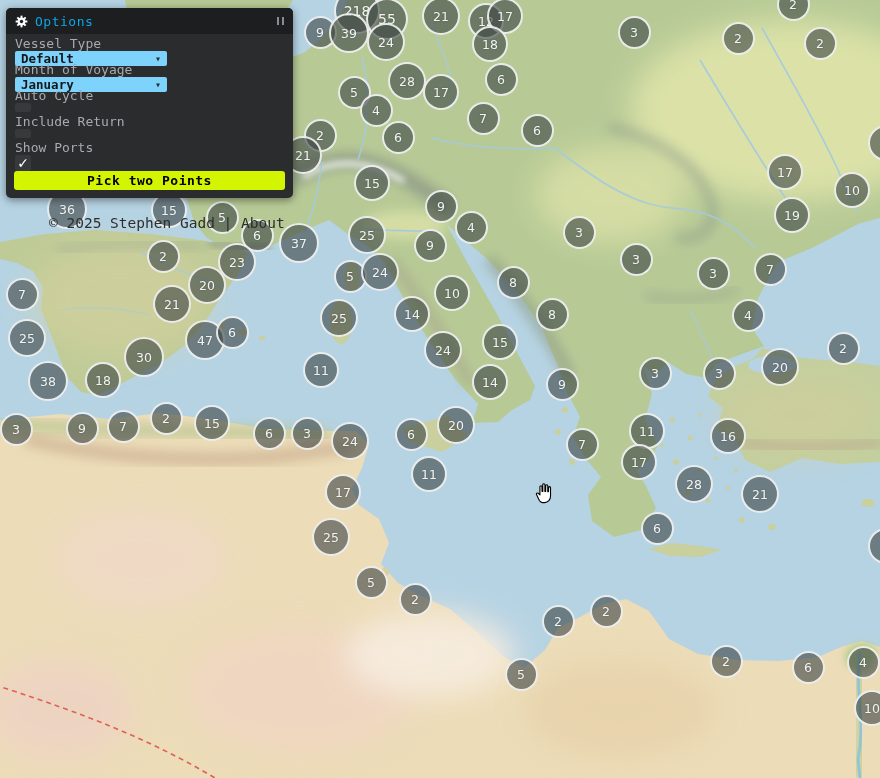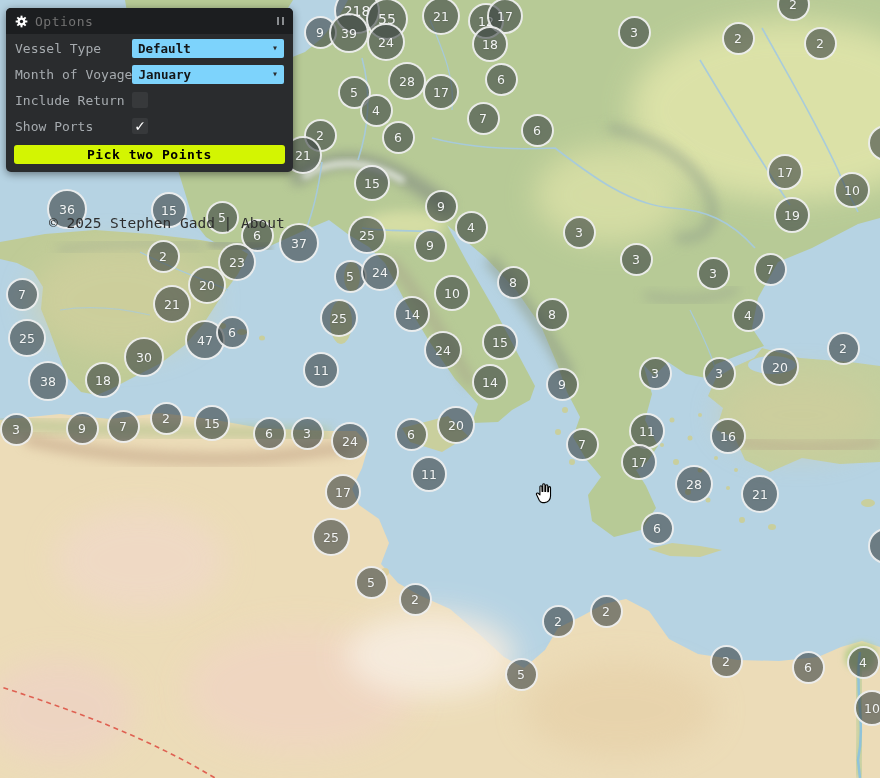--- a/index.html
+++ b/index.html
@@ -30,24 +30,24 @@
   #panel{
     position:absolute;left:6px;top:8px;width:287px;z-index:30;
     background:#2a2c2e;border-radius:5px;
     box-shadow:0 2px 8px rgba(0,0,0,.45);
     color:#e8e8e8;font-size:13px;
   }
   #panel-header{
     height:26px;background:#1c1e20;border-radius:5px 5px 0 0;
     display:flex;align-items:center;padding:0 9px;gap:7px;
   }
-  #panel-title{color:#737373;letter-spacing:.5px;}
+  #panel-title{color:#0ea5e9;letter-spacing:.5px;}
   #collapse-icon{margin-left:auto;display:flex;gap:3px;cursor:pointer;}
   #collapse-icon i{display:block;width:2px;height:8px;background:#8a8d90;}
-  .row{display:flex;align-items:center;height:24px;padding:0 9px;margin-top:2px;}
+  .row{display:flex;align-items:flex-start;height:24px;padding:0 9px;margin-top:2px;flex-direction:column;}
   .row .lbl{color:#a6abaf;flex:1 0 auto;}
   .select{
     width:152px;height:19px;background:#7dd3fc;color:#141617;
     font-weight:bold;font-size:12.5px;border-radius:2px;
     display:flex;align-items:center;justify-content:space-between;
     padding:0 6px;cursor:pointer;box-sizing:border-box;
   }
   .select .caret{font-size:10px;color:#2b2d2e;line-height:1;}
   .checkbox{
     width:16px;height:16px;background:#37393b;border-radius:2px;
@@ -336,20 +336,24 @@
   </div>
 
   <div class="row">
     <span class="lbl">Month of Voyage</span>
     <div class="select">
       <span>January</span>
       <span class="caret">▾</span>
     </div>
   </div>
 
+  <div class="row">
+    <span class="lbl">Auto Cycle</span>
+    <div class="checkbox"></div>
+  </div>
 
   <div class="row">
     <span class="lbl">Include Return</span>
     <div class="checkbox"></div>
   </div>
 
   <div class="row">
     <span class="lbl">Show Ports</span>
     <div class="checkbox">
       <span>✓</span>

